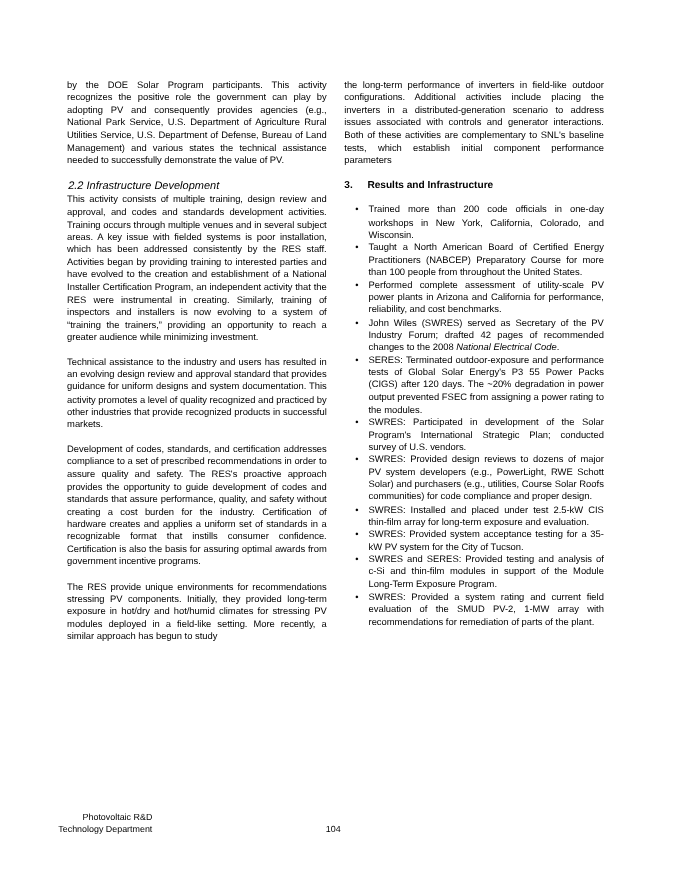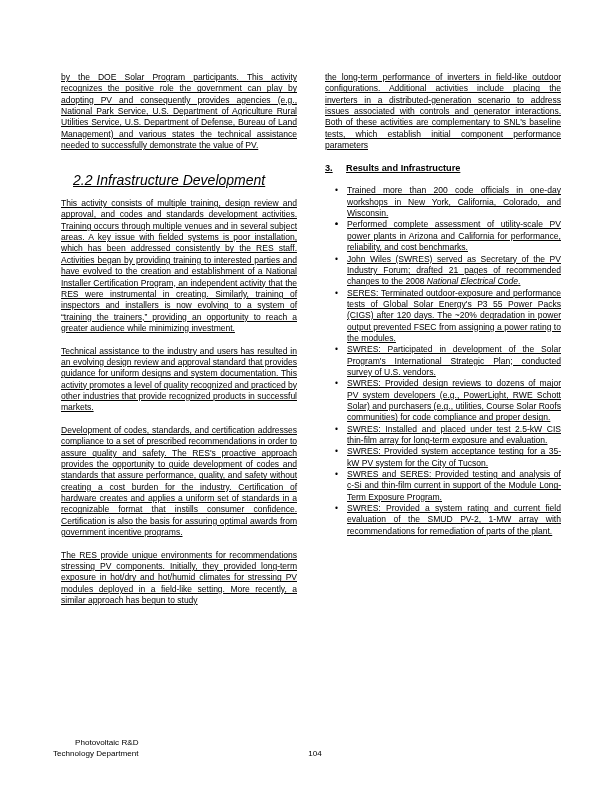--- a/index.html
+++ b/index.html
@@ -20,43 +20,42 @@
     overflow: hidden;
     box-sizing: border-box;
   }
   .columns {
     position: absolute;
     left: 61px;
     top: 72px;
     width: 489px;
     height: 650px;
     display: flex;
-    gap: 28px;
+    gap: 16px;
     align-items: flex-start;
-    text-decoration: underline;
   }
   .col {
     width: 236px;
     flex: 0 0 236px;
   }
   p.body {
     margin: 0 0 0 0;
     font-size: 8.55px;
     line-height: 11.35px;
     text-align: justify;
     text-justify: inter-word;
     hyphens: none;
     letter-spacing: -0.02px;
   }
   .gap-para {
     height: 11.35px;
   }
   h3.sub-heading {
-    margin: 12px;
-    font-size: 14px;
+    margin: 1px;
+    font-size: 10px;
     line-height: 11.35px;
     font-weight: normal;
     font-style: italic;
     text-align: left;
   }
   h2.num-heading {
     margin: 0;
     font-size: 9.2px;
     line-height: 11.35px;
     font-weight: bold;
@@ -102,21 +101,21 @@
   .footer-lines {
     position: absolute;
     left: 0;
     top: 0;
     font-size: 8.1px;
     line-height: 11.4px;
     text-align: right;
   }
   .footer-page {
     position: absolute;
-    left: 12px;
+    left: 0;
     top: 11.4px;
     width: 500px;
     text-align: center;
     font-size: 8.1px;
     line-height: 11.4px;
   }
 </style>
 </head>
 <body>
 
@@ -140,29 +139,29 @@
     <div class="col">
       <p class="body">the long-term performance of inverters in field-like outdoor configurations.  Additional activities include placing the inverters in a distributed-generation scenario to address issues associated with controls and generator interactions.  Both of these activities are complementary to SNL's baseline tests, which establish initial component performance parameters</p>
       <div class="gap-para"></div>
       <h2 class="num-heading">
         <span class="num">3.</span>
         <span>Results and Infrastructure</span>
       </h2>
       <div class="gap-para"></div>
       <ul class="bullets" id="bullet-list">
           <li><span class="bullet-dot">•</span><span><span>Trained more than 200 code officials in one-day workshops in New York, California, Colorado, and Wisconsin.</span></span></li>
-          <li><span class="bullet-dot">•</span></li>
+          <li><span class="bullet-dot">•</span><span><span>Taught a North American Board of Certified Energy Practitioners (NABCEP) Preparatory Course for more than 100 people from throughout the United States.</span></span></li>
           <li><span class="bullet-dot">•</span><span><span>Performed complete assessment of utility-scale PV power plants in Arizona and California for performance, reliability, and cost benchmarks.</span></span></li>
-          <li><span class="bullet-dot">•</span><span><span>John Wiles (SWRES) served as Secretary of the PV Industry Forum; drafted 21 pages of recommended changes to the 2008 </span><span class="ital">National Electrical Code</span><span>.</span></span></li>
+          <li><span class="bullet-dot">•</span><span><span>John Wiles (SWRES) served as Secretary of the PV Industry Forum; drafted 42 pages of recommended changes to the 2008 </span><span class="ital">National Electrical Code</span><span>.</span></span></li>
           <li><span class="bullet-dot">•</span><span><span>SERES:  Terminated outdoor-exposure and performance tests of Global Solar Energy's P3 55 Power Packs (CIGS) after 120 days.  The ~20% degradation in power output prevented FSEC from assigning a power rating to the modules.</span></span></li>
           <li><span class="bullet-dot">•</span><span><span>SWRES: Participated in development of the Solar Program's International Strategic Plan; conducted survey of U.S. vendors.</span></span></li>
           <li><span class="bullet-dot">•</span><span><span>SWRES: Provided design reviews to dozens of major PV system developers (e.g., PowerLight, RWE Schott Solar) and purchasers (e.g., utilities, Course Solar Roofs communities) for code compliance and proper design.</span></span></li>
           <li><span class="bullet-dot">•</span><span><span>SWRES: Installed and placed under test 2.5-kW CIS thin-film array for long-term exposure and evaluation.</span></span></li>
           <li><span class="bullet-dot">•</span><span><span>SWRES: Provided system acceptance testing for a 35-kW PV system for the City of Tucson.</span></span></li>
-          <li><span class="bullet-dot">•</span><span><span>SWRES and SERES: Provided testing and analysis of c-Si and thin-film current in support of the Module Long-Term Exposure Program.</span></span></li>
+          <li><span class="bullet-dot">•</span><span><span>SWRES and SERES: Provided testing and analysis of c-Si and thin-film modules in support of the Module Long-Term Exposure Program.</span></span></li>
           <li><span class="bullet-dot">•</span><span><span>SWRES: Provided a system rating and current field evaluation of the SMUD PV-2, 1-MW array with recommendations for remediation of parts of the plant.</span></span></li>
         </ul>
     </div>
 
   </div>
 
   <div class="footer">
     <div class="footer-lines">
       <div>Photovoltaic R&amp;D</div>
       <div>Technology Department</div>

